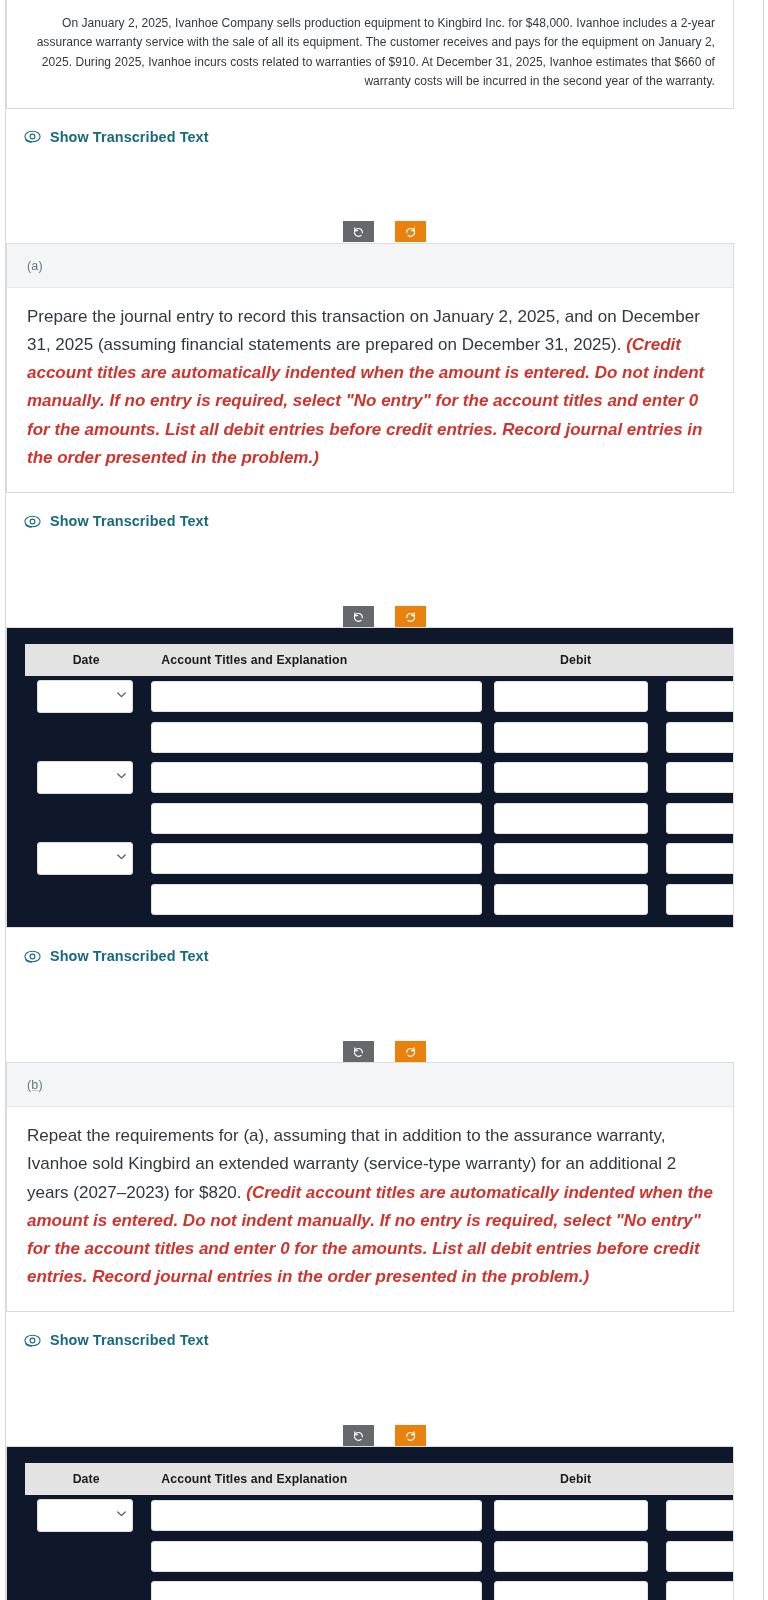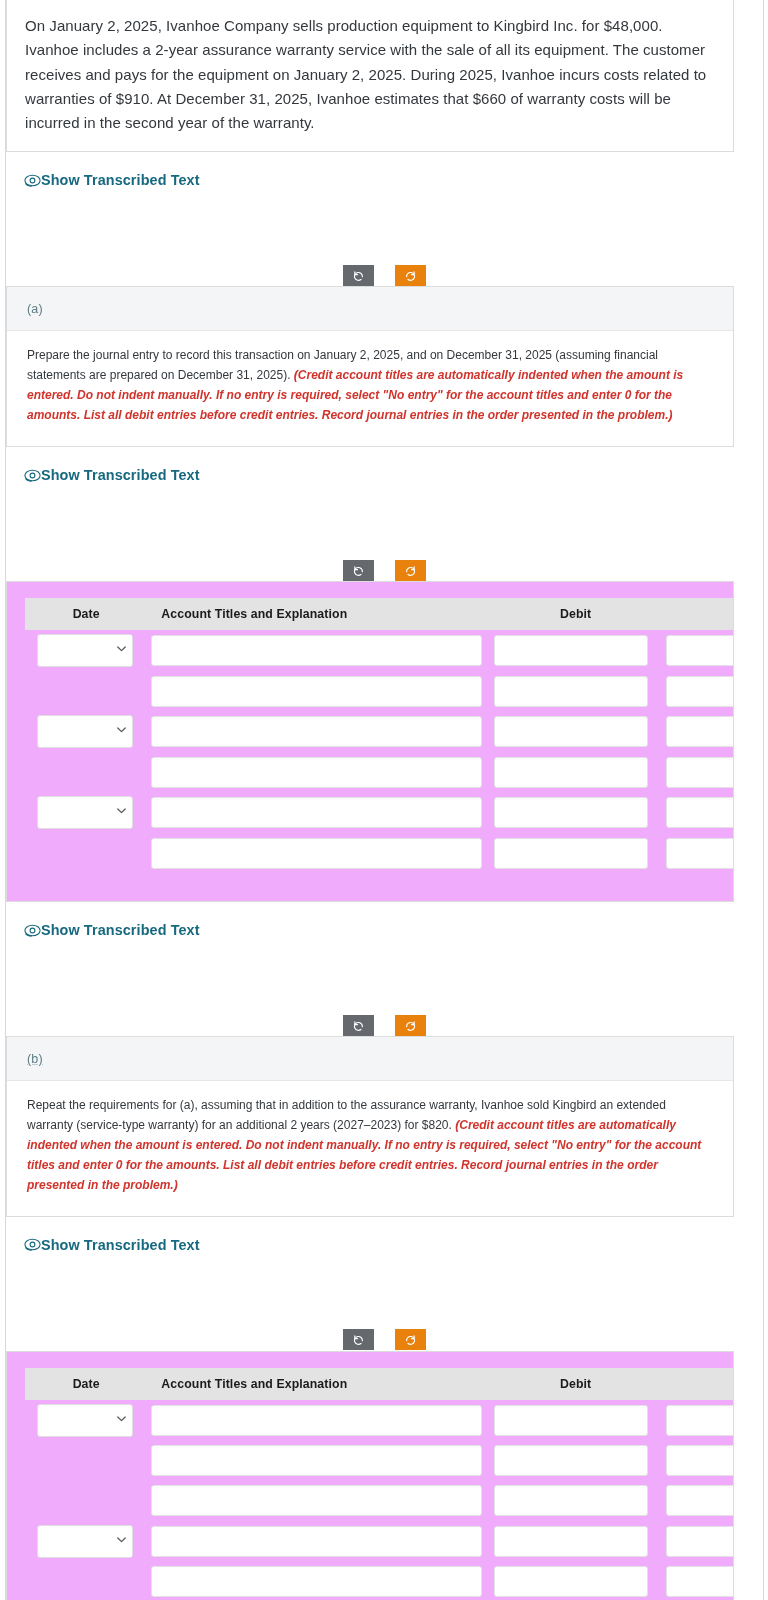--- a/index.html
+++ b/index.html
@@ -38,32 +38,33 @@
     border: 1px solid #dcdcdc;
     border-top: 1px solid #dcdcdc;
   }
   .card.no-top { border-top: none; }
 
   .card-body {
     padding: 14px 18px 16px 18px;
   }
 
   .problem-text {
-    font-size: 15px;
+    font-size: 12px;
     line-height: 1.62;
     color: #33383d;
     letter-spacing: 0.05px;
+    text-align: right;
   }
 
   
   .transcribe-row {
     margin: 16px 0 0 24px;
     display: flex;
     align-items: center;
-    gap: 0;
+    gap: 9px;
     height: 24px;
   }
   .eye-icon { display:block; width:17px; height:13px; }
   .transcribe-label {
     font-size: 14.4px;
     font-weight: bold;
     color: #16697f;
     letter-spacing: 0.1px;
   }
 
@@ -92,36 +93,36 @@
   }
   .part-label {
     font-size: 12.5px;
     color: #5d7c86;
     letter-spacing: 0.2px;
   }
   .part-label.underlined { text-decoration: underline; text-decoration-color:#b9c9cf; }
 
   .part-body {
     padding: 15px 20px 20px 20px;
-    font-size: 12px;
+    font-size: 17px;
     line-height: 1.66;
     color: #33383d;
   }
   .req-note {
     color: #d0342c;
     font-style: italic;
     font-weight: bold;
   }
 
   
   .je-card {
     margin: 0 34px 0 6px;
     border: 1px solid #dcdcdc;
-    background: #f0abfc;
-    padding: 16px 0 28px 0;
+    background: #0f172a;
+    padding: 16px 0 8px 0;
     overflow: hidden;
   }
   .je-table {
     width: 840px;   
     border-collapse: collapse;
     margin-left: 18px;
     table-layout: fixed;
   }
   .je-table thead th {
     background: #e3e3e3;

